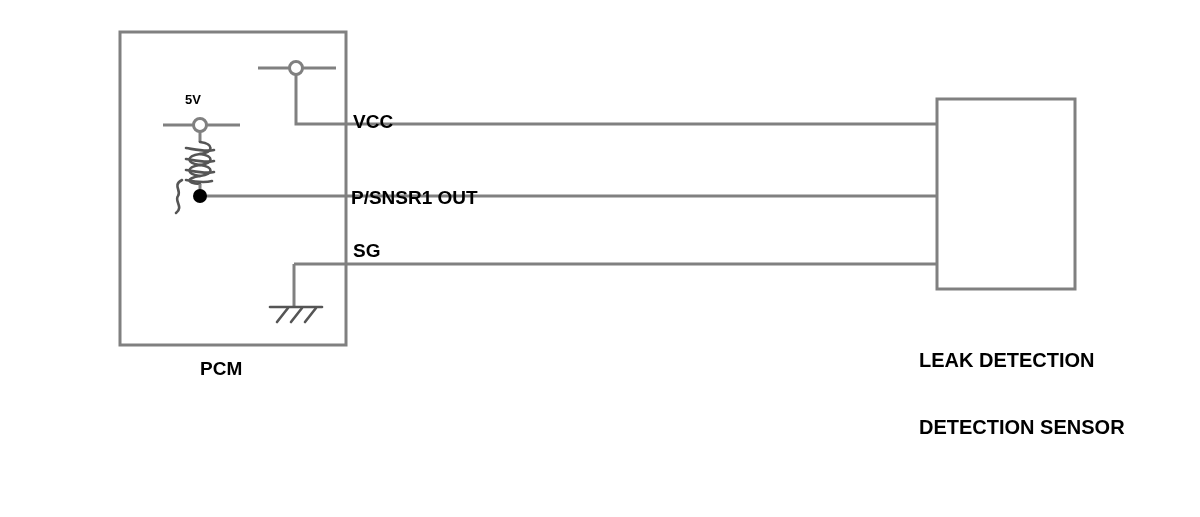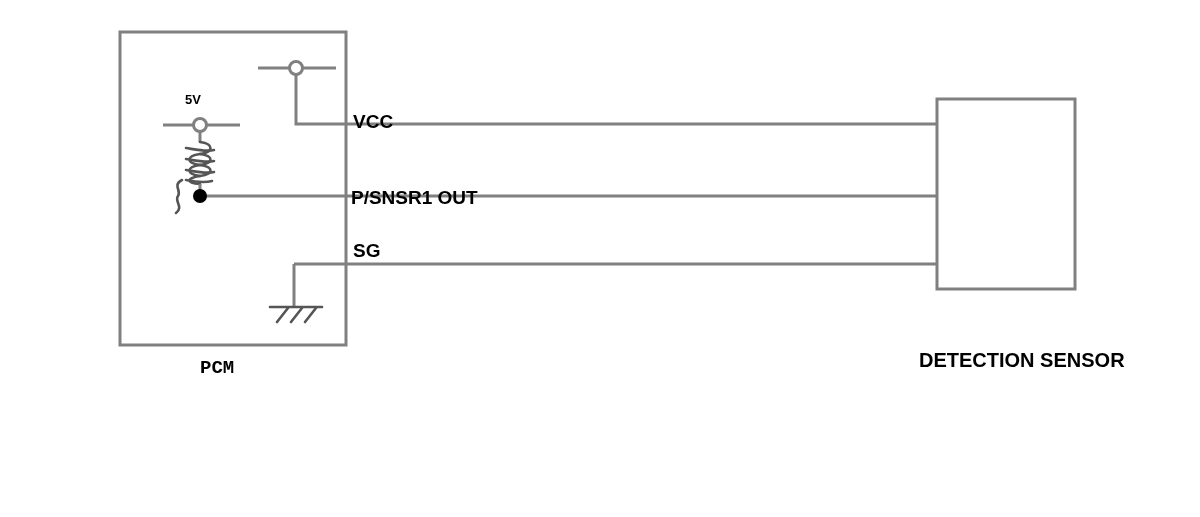--- a/index.html
+++ b/index.html
@@ -42,21 +42,21 @@
   .label-block {
     font-size: 19px;
   }
   .label-sensor {
     font-size: 20px;
   }
   #label-vcc   { left: 353px; top: 102px; margin-top: 9px; }
   #label-psnsr { left: 351px; top: 171px; margin-top: 16px; }
   #label-sg    { left: 353px; top: 240px; text-align: center; }
   #label-5v    { left: 185px; top: 93px; }
-  #label-pcm   { left: 200px; top: 358px; font-family: Liberation Mono, monospace; }
+  #label-pcm   { left: 200px; top: 358px; }
   #label-sensor{ left: 919px; top: 304px; }
 </style>
 </head>
 <body>
 
 <div id="canvas">
 
   <svg id="schematic" viewBox="0 0 1200 517">
 
     <rect x="120" y="32" width="226" height="313" fill="none" stroke="#808080" stroke-width="3"></rect>
@@ -114,16 +114,17 @@
 
   <div class="diagram-label label-wire" id="label-psnsr">P/SNSR1 OUT</div>
 
   <div class="diagram-label label-wire" id="label-sg">SG</div>
 
   <div class="diagram-label label-rail" id="label-5v">5V</div>
 
   <div class="diagram-label label-block" id="label-pcm">PCM</div>
 
   <div class="diagram-label label-sensor" id="label-sensor">
+    <div>LEAK DETECTION</div>
     <div>DETECTION SENSOR</div>
   </div>
 
 </div>
 
 </body></html>

